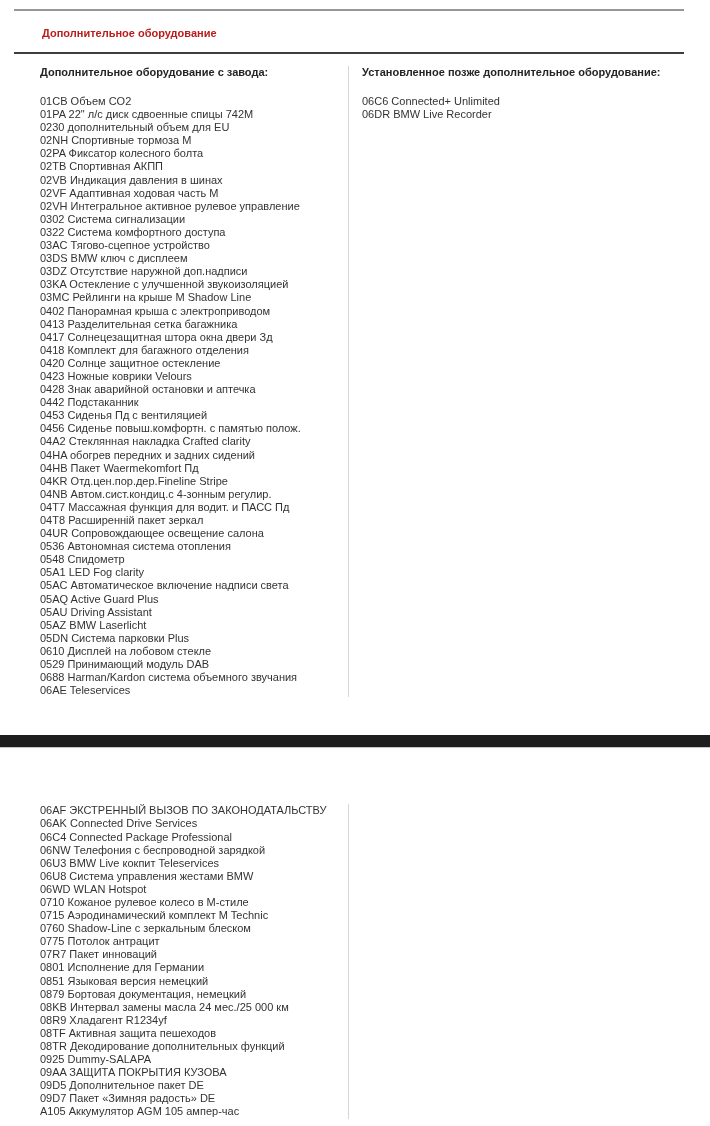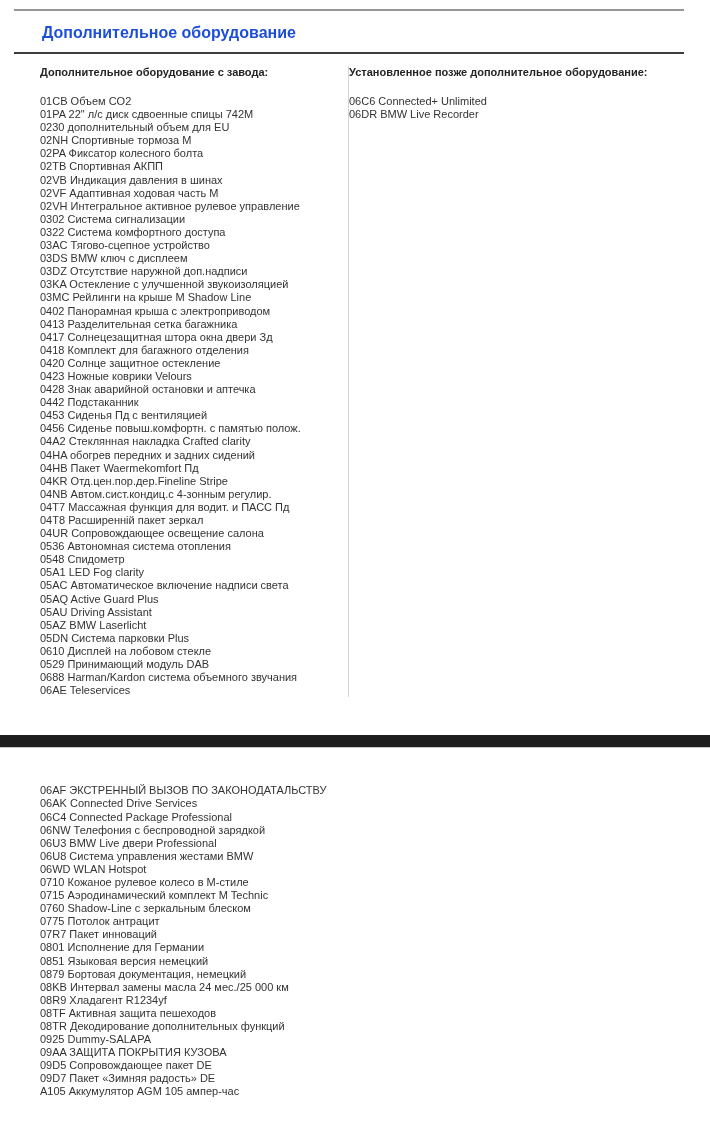--- a/index.html
+++ b/index.html
@@ -13,42 +13,43 @@
     color: #333333;
     -webkit-font-smoothing: antialiased;
   }
   .rule-top {
     margin: 9px 26px 0 14px;
     height: 2px;
     background: #979797;
   }
   .page-title {
     margin: 15px 26px 0 42px;
-    font-size: 16px;
+    font-size: 11px;
     line-height: 14px;
     font-weight: bold;
-    color: #1d4ed8;
+    color: #b91c1c;
   }
   .rule-mid {
     margin: 12px 26px 0 14px;
     height: 2px;
     background: #3d3d3d;
   }
   .columns {
     display: flex;
     align-items: stretch;
     margin: 12px 26px 0 40px;
   }
   .col-left {
     flex: none;
     width: 308px;
   }
   .col-right {
     flex: 1;
     border-left: 1px solid #d6d6d6;
+    padding-left: 13px;
   }
   .col-header {
     font-size: 11px;
     line-height: 12px;
     font-weight: bold;
     color: #242424;
     margin-bottom: 17px;
     white-space: nowrap;
   }
   .equip-list .item {
@@ -58,22 +59,21 @@
     color: #333333;
   }
   .page-separator {
     margin-top: 38px;
     width: 710px;
     height: 13px;
     background: #1e1e1e;
     border-bottom: 1px solid #c6c6c6;
   }
   .columns.continued {
-    margin-top: 36px;
-    align-items: flex-end;
+    margin-top: 56px;
   }
 </style>
 </head>
 <body>
 
 <div class="rule-top"></div>
 
 <div class="page-title">Дополнительное оборудование</div>
 
 <div class="rule-mid"></div>
@@ -141,36 +141,36 @@
 
 <div class="page-separator"></div>
 
 <div class="columns continued">
   <div class="col-left">
     <div class="equip-list">
         <div class="item">06AF ЭКСТРЕННЫЙ ВЫЗОВ ПО ЗАКОНОДАТАЛЬСТВУ</div>
         <div class="item">06AK Connected Drive Services</div>
         <div class="item">06C4 Connected Package Professional</div>
         <div class="item">06NW Телефония с беспроводной зарядкой</div>
-        <div class="item">06U3 BMW Live двери Professional</div>
+        <div class="item">06U3 BMW Live кокпит Teleservices</div>
         <div class="item">06U8 Система управления жестами BMW</div>
         <div class="item">06WD WLAN Hotspot</div>
         <div class="item">0710 Кожаное рулевое колесо в М-стиле</div>
         <div class="item">0715 Аэродинамический комплект M Technic</div>
         <div class="item">0760 Shadow-Line с зеркальным блеском</div>
         <div class="item">0775 Потолок антрацит</div>
         <div class="item">07R7 Пакет инноваций</div>
         <div class="item">0801 Исполнение для Германии</div>
         <div class="item">0851 Языковая версия немецкий</div>
         <div class="item">0879 Бортовая документация, немецкий</div>
         <div class="item">08KB Интервал замены масла 24 мес./25 000 км</div>
         <div class="item">08R9 Хладагент R1234yf</div>
         <div class="item">08TF Активная защита пешеходов</div>
         <div class="item">08TR Декодирование дополнительных функций</div>
         <div class="item">0925 Dummy-SALAPA</div>
         <div class="item">09AA ЗАЩИТА ПОКРЫТИЯ КУЗОВА</div>
-        <div class="item">09D5 Сопровождающее пакет DE</div>
+        <div class="item">09D5 Дополнительное пакет DE</div>
         <div class="item">09D7 Пакет «Зимняя радость» DE</div>
         <div class="item">A105 Аккумулятор AGM 105 ампер-час</div>
       </div>
   </div>
   <div class="col-right"></div>
 </div>
 
 </body></html>

